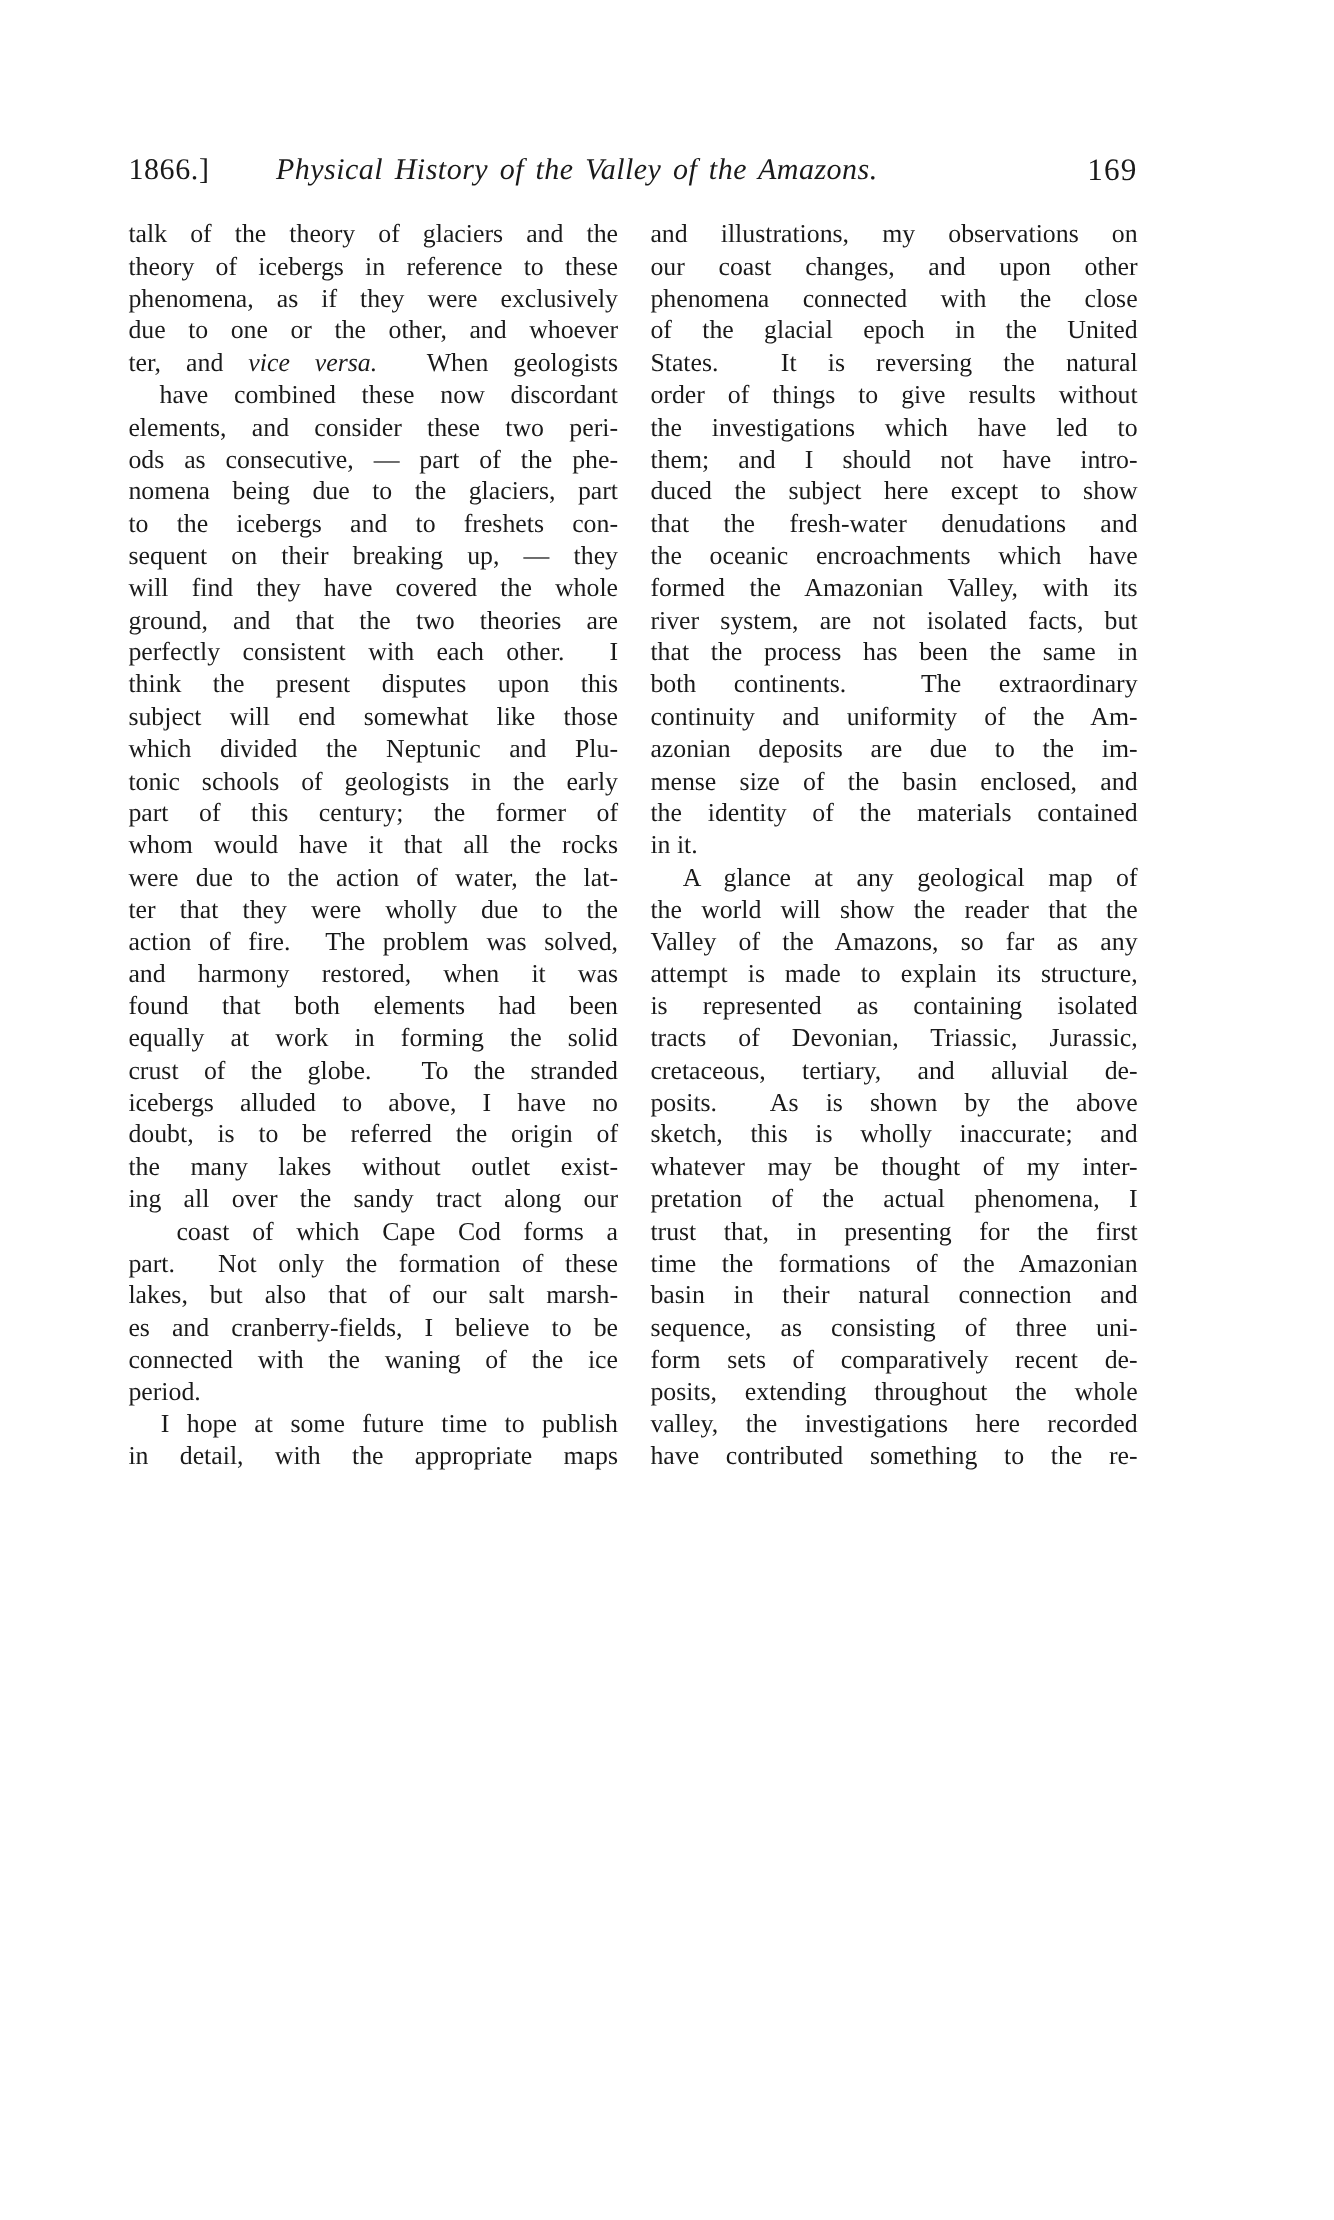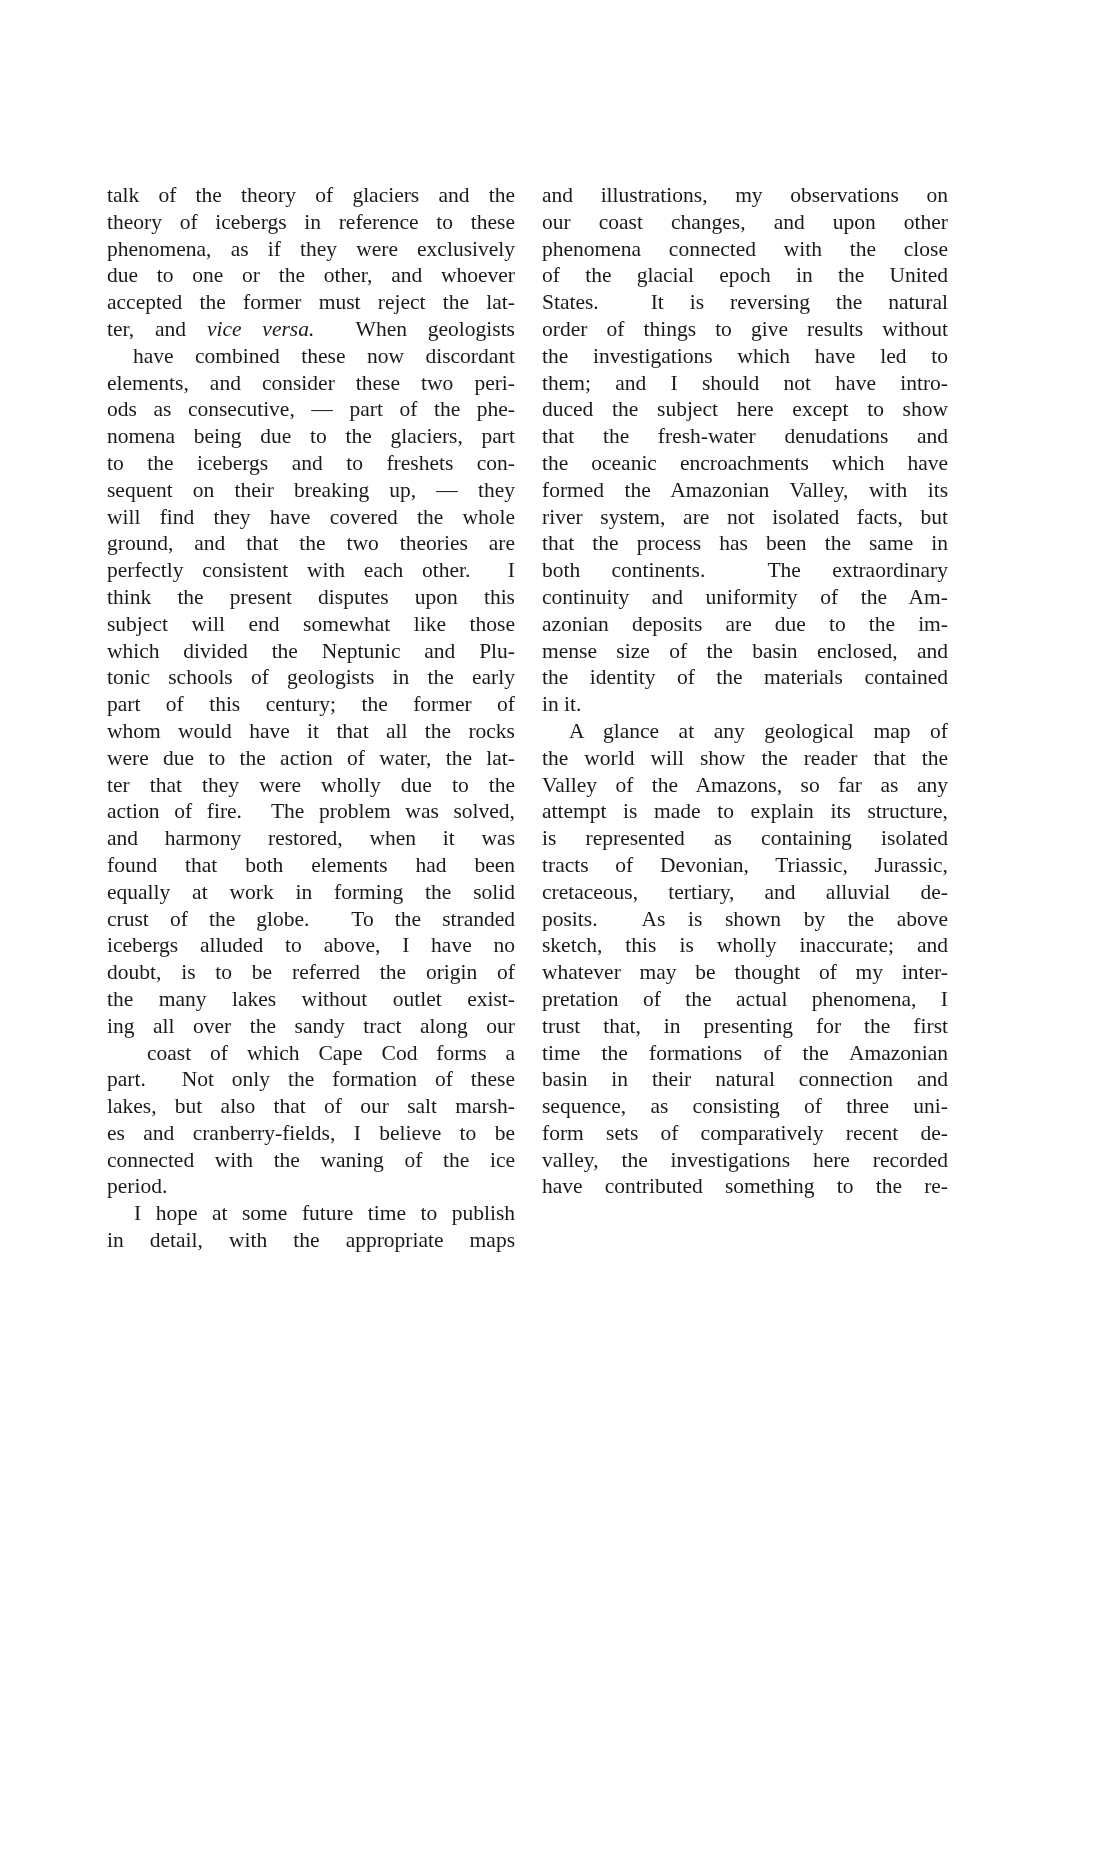--- a/index.html
+++ b/index.html
@@ -79,27 +79,31 @@
     }
     .line.indent {
       padding-left: 27px;
     }
     .it { font-style: italic; }
   </style>
 </head>
 <body>
 
 <div class="page">
+  <div class="running-head">
+    <span class="rh-year">1866.]</span>
+    <span class="rh-title">Physical History of the Valley of the Amazons.</span>
+    <span class="rh-page">169</span>
+  </div>
 
   <div class="column col-left">
       <div class="line"><span style="white-space: pre;">talk of the theory of glaciers and the</span></div>
       <div class="line"><span style="white-space: pre;">theory of icebergs in reference to these</span></div>
       <div class="line"><span style="white-space: pre;">phenomena, as if they were exclusively</span></div>
       <div class="line"><span style="white-space: pre;">due to one or the other, and whoever</span></div>
-      <div class="line"><span style="white-space: pre;">accepted the former must reject the lat-</span></div>
       <div class="line" style="white-space: pre;"><span style="white-space: pre;"><span>ter, and </span><span class="it">vice versa.</span><span>  When geologists</span></span></div>
       <div class="line"><span style="white-space: pre; margin-left: 26px;">have combined these now discordant</span></div>
       <div class="line"><span style="white-space: pre;">elements, and consider these two peri-</span></div>
       <div class="line"><span style="white-space: pre;">ods as consecutive, — part of the phe-</span></div>
       <div class="line"><span style="white-space: pre;">nomena being due to the glaciers, part</span></div>
       <div class="line"><span style="white-space: pre;">to the icebergs and to freshets con-</span></div>
       <div class="line"><span style="white-space: pre;">sequent on their breaking up, — they</span></div>
       <div class="line"><span style="white-space: pre;">will find they have covered the whole</span></div>
       <div class="line"><span style="white-space: pre;">ground, and that the two theories are</span></div>
       <div class="line"><span style="white-space: pre;">perfectly consistent with each other.  I</span></div>
@@ -159,16 +163,17 @@
       <div class="line"><span style="white-space: pre;">cretaceous, tertiary, and alluvial de-</span></div>
       <div class="line"><span style="white-space: pre;">posits.  As is shown by the above</span></div>
       <div class="line"><span style="white-space: pre;">sketch, this is wholly inaccurate; and</span></div>
       <div class="line"><span style="white-space: pre;">whatever may be thought of my inter-</span></div>
       <div class="line"><span style="white-space: pre;">pretation of the actual phenomena, I</span></div>
       <div class="line"><span style="white-space: pre;">trust that, in presenting for the first</span></div>
       <div class="line"><span style="white-space: pre;">time the formations of the Amazonian</span></div>
       <div class="line"><span style="white-space: pre;">basin in their natural connection and</span></div>
       <div class="line"><span style="white-space: pre;">sequence, as consisting of three uni-</span></div>
       <div class="line"><span style="white-space: pre;">form sets of comparatively recent de-</span></div>
+      <div class="line"><span style="white-space: pre;">posits, extending throughout the whole</span></div>
       <div class="line"><span style="white-space: pre;">valley, the investigations here recorded</span></div>
       <div class="line"><span style="white-space: pre;">have contributed something to the re-</span></div>
     </div>
 </div>
 
 </body></html>

